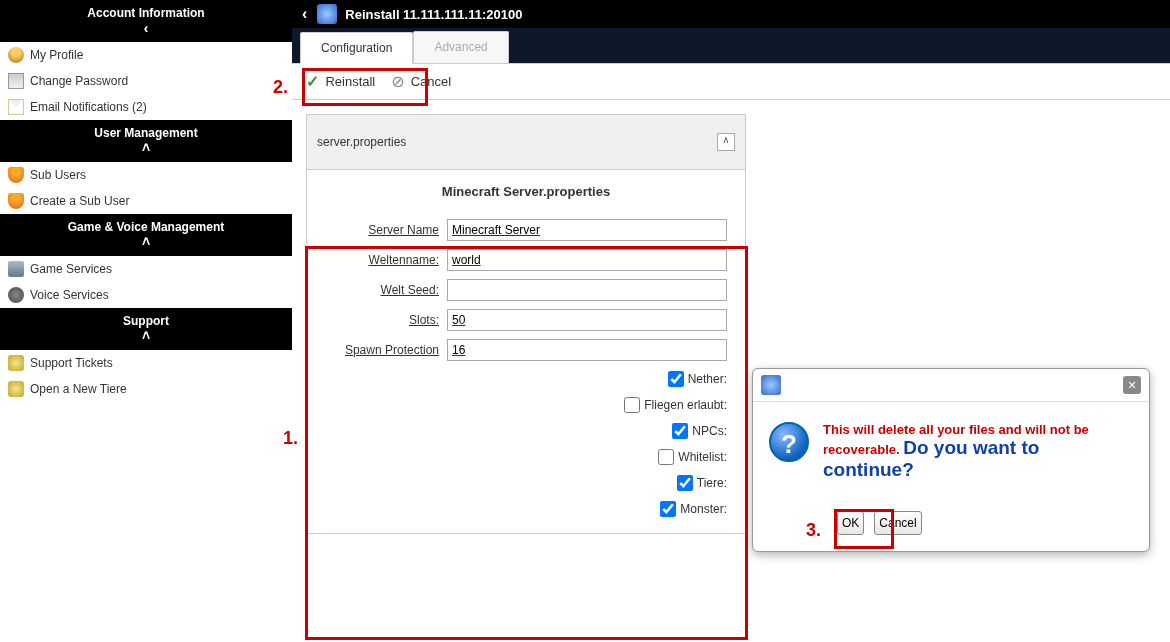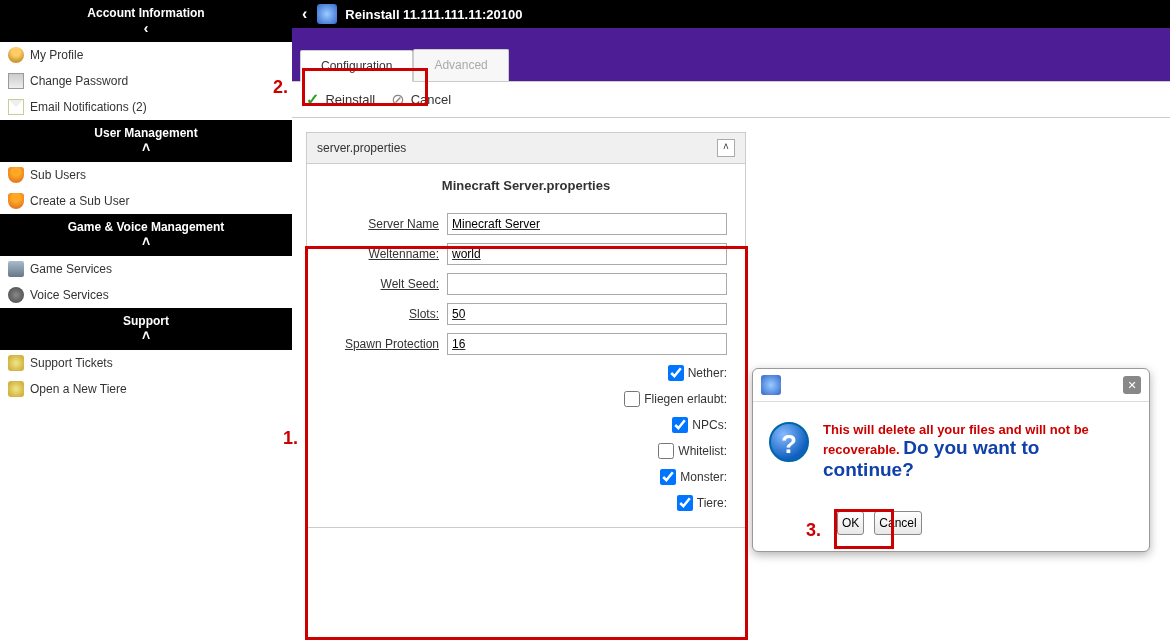--- a/index.html
+++ b/index.html
@@ -14,33 +14,33 @@
 .icon-mail { background: #fff; border: 1px solid #cc9; position: relative; }
 .icon-mail::after { content:""; position:absolute; top:0; left:0; border-top:7px solid #eee; border-left:7px solid transparent; border-right:7px solid transparent; }
 .icon-user { background: radial-gradient(circle at 50% 30%, #ffa726 30%, #e67e22 70%); border-radius: 3px 3px 50% 50%; }
 .icon-game { background: linear-gradient(#aabbcc, #667788); border-radius: 2px; }
 .icon-voice { background: radial-gradient(#888, #444); border-radius: 50%; }
 .icon-lock { background: radial-gradient(#f0e68c, #c9a427); border-radius: 3px; }
 .main-header { background: #000; color: #fff; font-weight: bold; padding: 4px 10px; display: flex; align-items: center; margin-left: 292px; font-size: 13px; }
 .main-header .back { font-size: 16px; margin-right: 10px; cursor: pointer; color: #fff; }
 .main-header .hdr-icon { width: 20px; height: 20px; background: radial-gradient(#9cf, #36c); border-radius: 3px; margin-right: 8px; position: relative; }
 .content { margin-left: 292px; padding: 0; }
-.tabs { display: flex; background: #4c1d95; border-bottom: 1px solid #ccc; padding-left: 8px; padding-top: 21px; }
+.tabs { display: flex; background: #0f172a; border-bottom: 1px solid #ccc; padding-left: 8px; padding-top: 3px; }
 .tab { padding: 8px 20px; border: 1px solid #ccc; background: #f7f7f7; cursor: pointer; margin-right: 0; font-size: 12px; border-bottom: none; border-radius: 2px 2px 0 0; }
 .tab.active { background: #fff; border-bottom: 1px solid #fff; position: relative; top: 1px; }
 .tab.disabled { color: #aaa; }
 .toolbar { padding: 8px 14px; border-bottom: 1px solid #ccc; display: flex; align-items: center; gap: 16px; }
 .tb-btn { display: flex; align-items: center; gap: 6px; cursor: pointer; font-size: 13px; }
 .check-ic { color: #2a9d2a; font-size: 16px; font-weight: bold; }
 .cancel-ic { color: #888; font-size: 16px; }
 .annot { position: absolute; color: #cc0000; font-weight: bold; font-size: 18px; }
 .redbox { position: absolute; border: 3px solid #cc0000; }
 .panel-area { padding: 14px 0 0 14px; position: relative; }
 .panel { width: 440px; border: 1px solid #ccc; background: #fff; }
-.panel-head { background: #f0f0f0; padding: 6px 10px; display: flex; justify-content: space-between; align-items: center; font-size: 12px; border-bottom: 1px solid #ccc; }
+.panel-head { background: #f0f0f0; padding: 18px 10px; display: flex; justify-content: space-between; align-items: center; font-size: 12px; border-bottom: 1px solid #ccc; }
 .panel-head .col-btn { width: 18px; height: 18px; border: 1px solid #aaa; text-align: center; line-height: 14px; font-size: 10px; background: #fff; cursor: pointer; }
 .panel-title { text-align: center; font-weight: bold; padding: 14px 0 6px; font-size: 13px; }
 .form { padding: 6px 18px; }
 .form-row { display: flex; align-items: center; margin: 8px 0; text-decoration: underline; }
 .form-label { width: 122px; text-align: right; padding-right: 8px; font-size: 12px; }
 .form-input { flex: 1; border: 1px solid #aaa; padding: 3px 4px; font-size: 12px; }
 .cb-row { margin: 10px 0 10px 130px; display: flex; align-items: center; font-size: 12px; justify-content: flex-end; }
 .cb-row input { width: 16px; height: 16px; margin-right: 4px; }
 .dialog { position: absolute; top: 368px; left: 752px; width: 398px; background: #fff; border: 1px solid #999; border-radius: 6px; box-shadow: 0 3px 10px rgba(0,0,0,0.3); }
 .dlg-head { padding: 6px 8px; display: flex; justify-content: space-between; align-items: center; border-bottom: 1px solid #ddd; }
@@ -176,25 +176,25 @@
         <div class="cb-row">
             <input type="checkbox" checked="" style="">
             <span>NPCs:</span>
           </div>
         <div class="cb-row">
             <input type="checkbox" style="">
             <span>Whitelist:</span>
           </div>
         <div class="cb-row">
             <input type="checkbox" checked="" style="">
+            <span>Tiere:</span>
+          </div>
+        <div class="cb-row">
+            <input type="checkbox" checked="" style="">
             <span>Monster:</span>
-          </div>
-        <div class="cb-row">
-            <input type="checkbox" checked="" style="">
-            <span>Tiere:</span>
           </div>
       </div>
     </div>
   </div>
 </div>
 
 <div class="dialog">
   <div class="dlg-head">
     <span class="dlg-ic"></span>
     <span class="dlg-close">✕</span>

